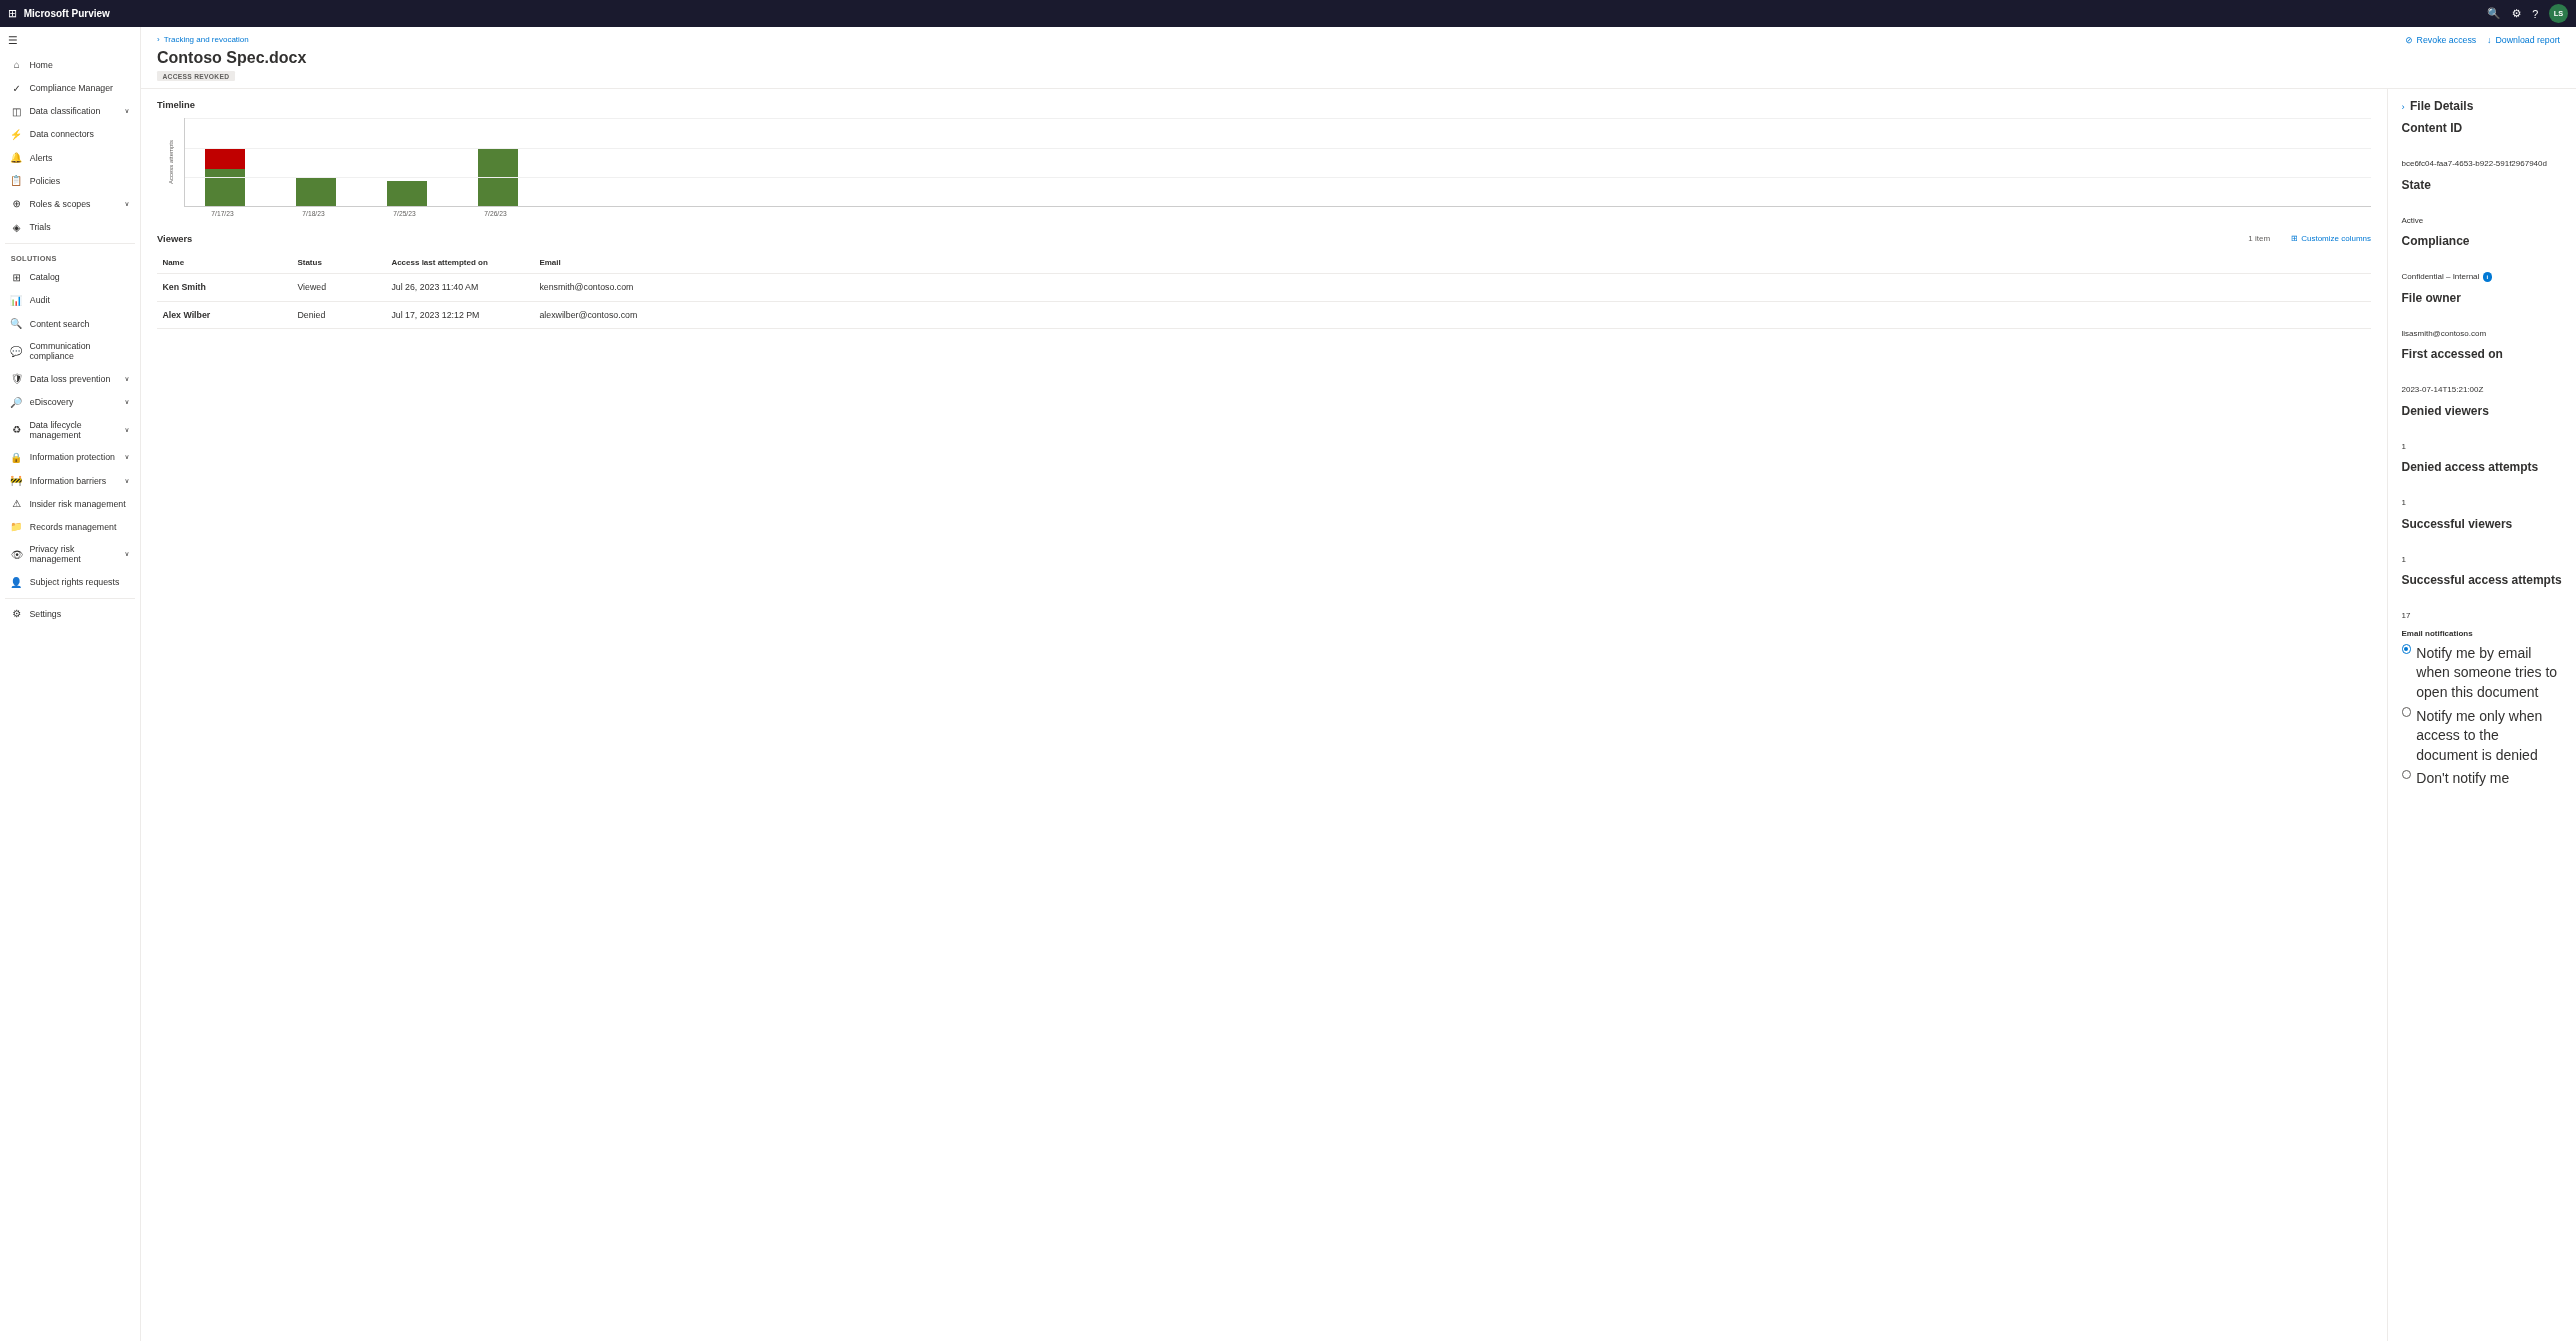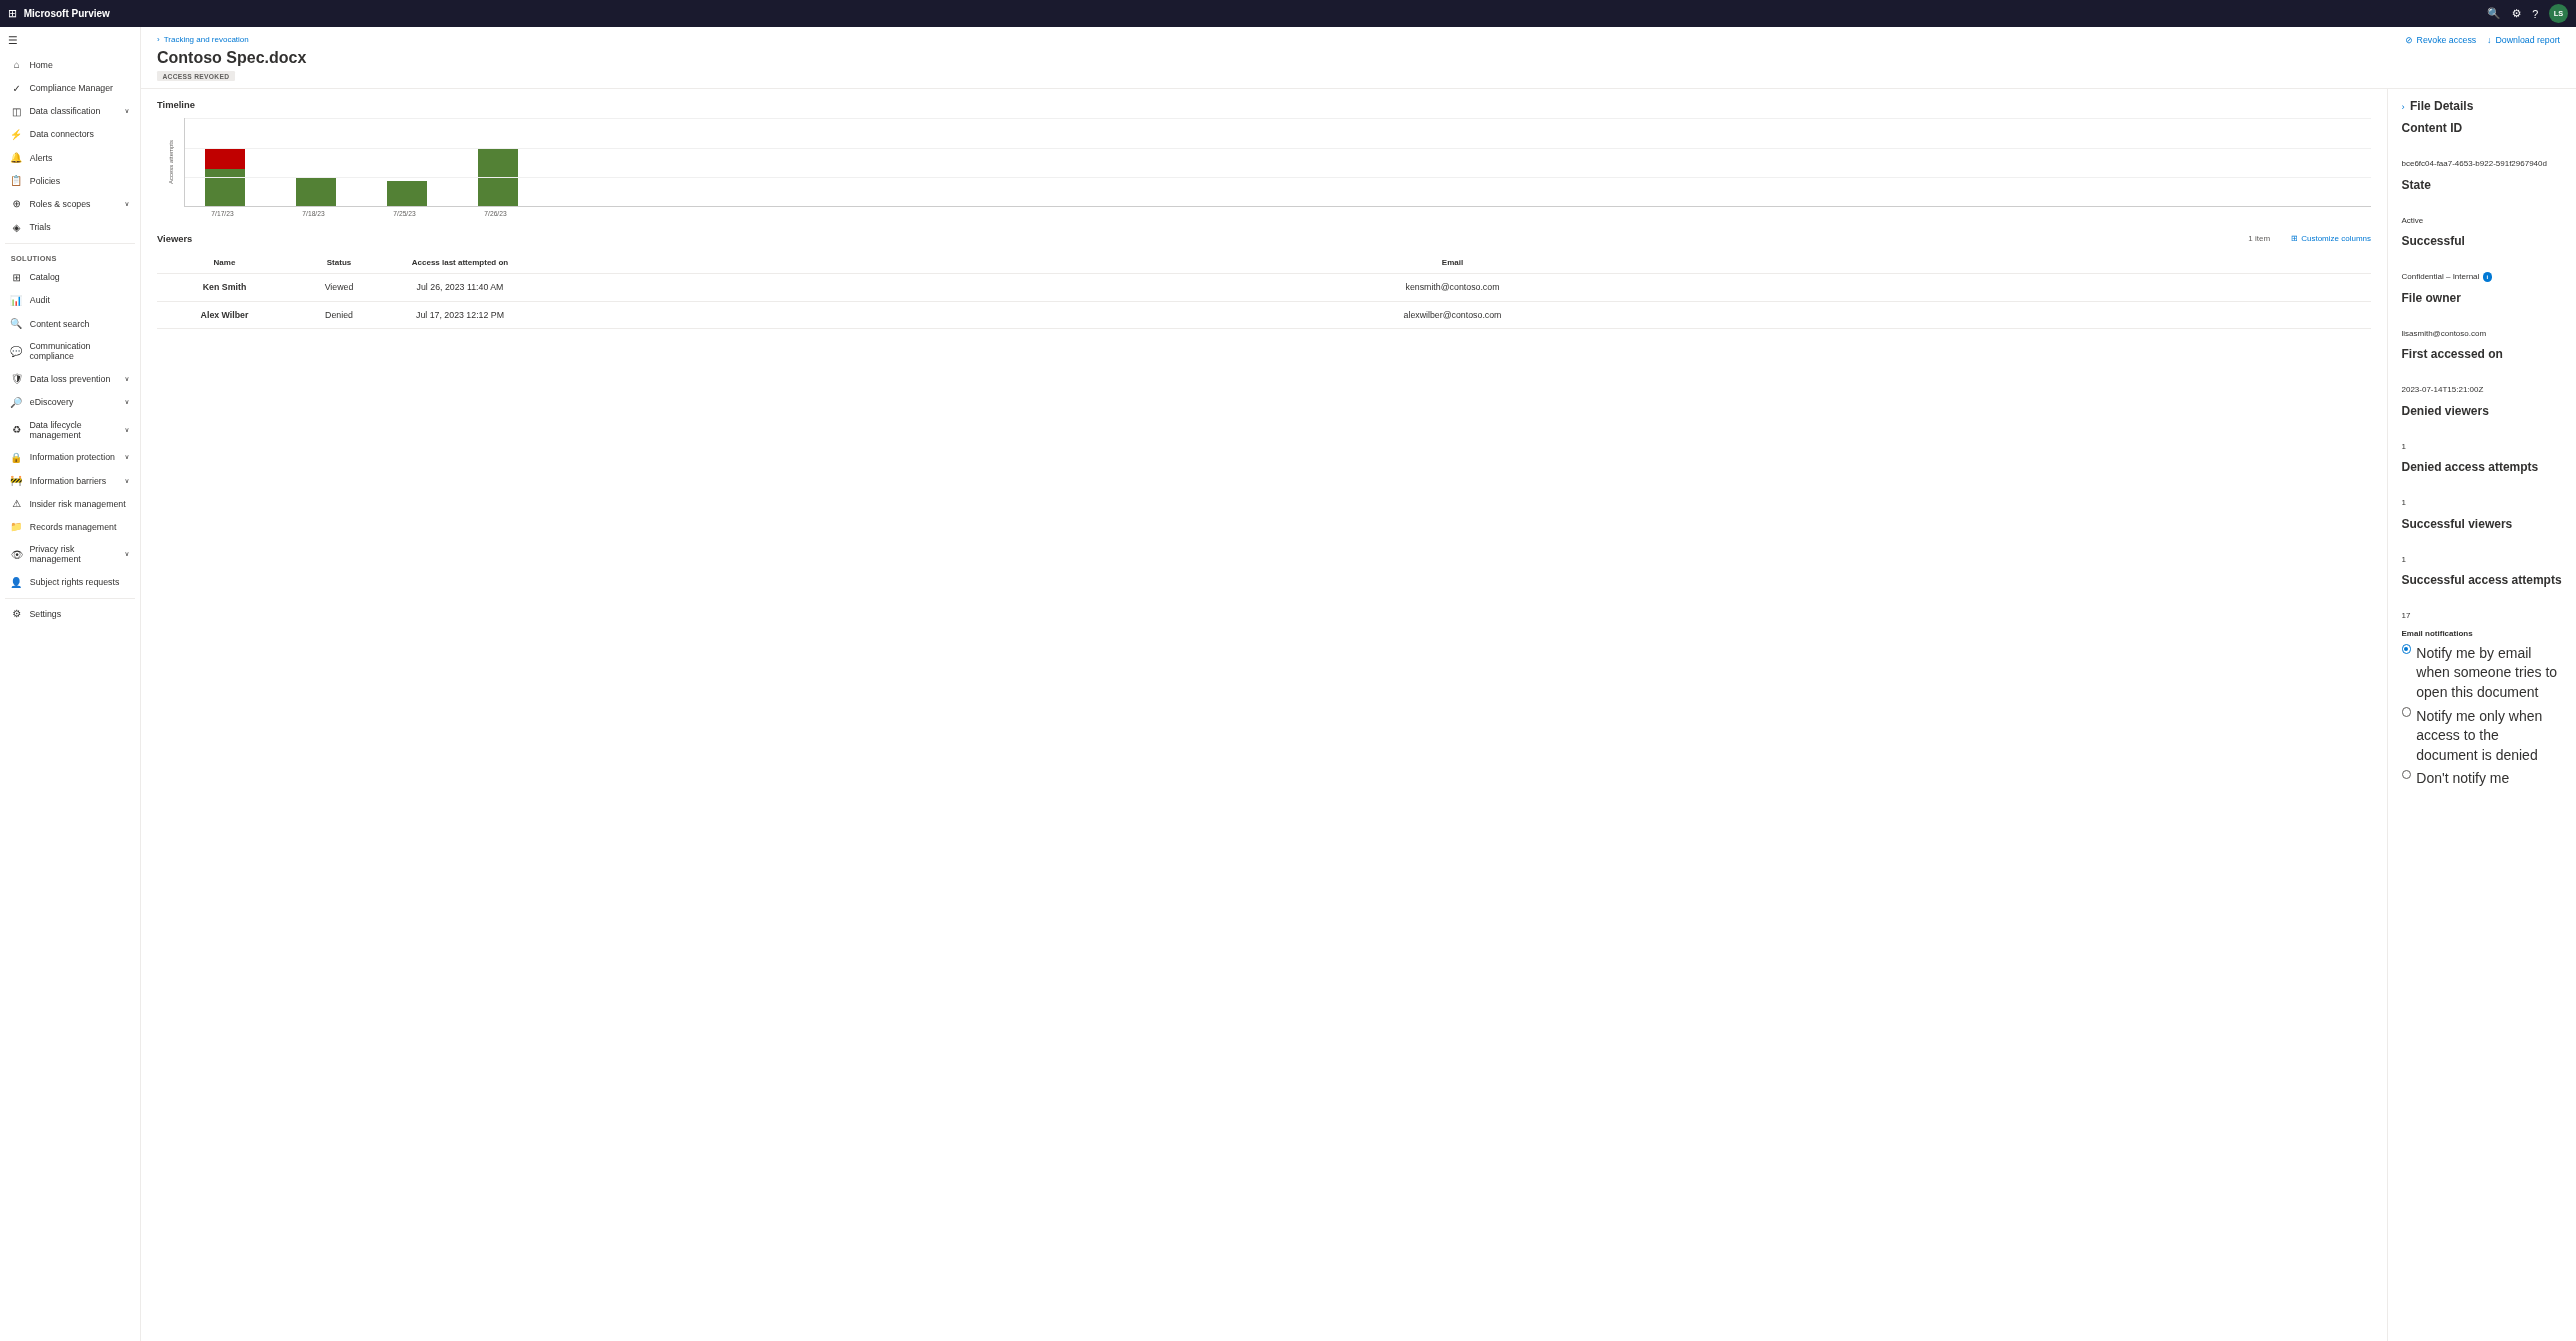--- a/index.html
+++ b/index.html
@@ -139,21 +139,21 @@
       justify-content: space-between;
       align-items: center;
       margin-bottom: 6.7px;
     }
     .viewers-count { font-size: 8px; color: #605e5c; }
     .customize-btn {
       display: flex; align-items: center; gap: 3.4px;
       color: #0078d4; font-size: 8px; cursor: pointer;
       background: none; border: none; font-family: inherit;
     }
-    .table-container { width: 100%; text-align: center; }
+    .table-container { width: 100%; }
     .table-header-row {
       display: grid;
       grid-template-columns: 135px 94px 148px 1fr;
       border-bottom: 1.3px solid #edebe9;
       padding: 4px 0;
     }
     .table-header-cell {
       font-size: 8px; font-weight: 700; color: #323130;
       padding: 2.7px 5.4px;
     }
@@ -447,21 +447,21 @@
           <div class="detail-label">Content ID</div>
           <div class="detail-value">bce6fc04-faa7-4653-b922-591f2967940d</div>
         </div>
 
         <div class="detail-group">
           <div class="detail-label">State</div>
           <div class="detail-value">Active</div>
         </div>
 
         <div class="detail-group">
-          <div class="detail-label">Successful</div>
+          <div class="detail-label">Compliance</div>
           <div class="detail-value with-info">
             <span>Confidential – Internal</span>
             <span class="info-icon">i</span>
           </div>
         </div>
 
         <div class="detail-group">
           <div class="detail-label">File owner</div>
           <div class="detail-value">lisasmith@contoso.com</div>
         </div>

